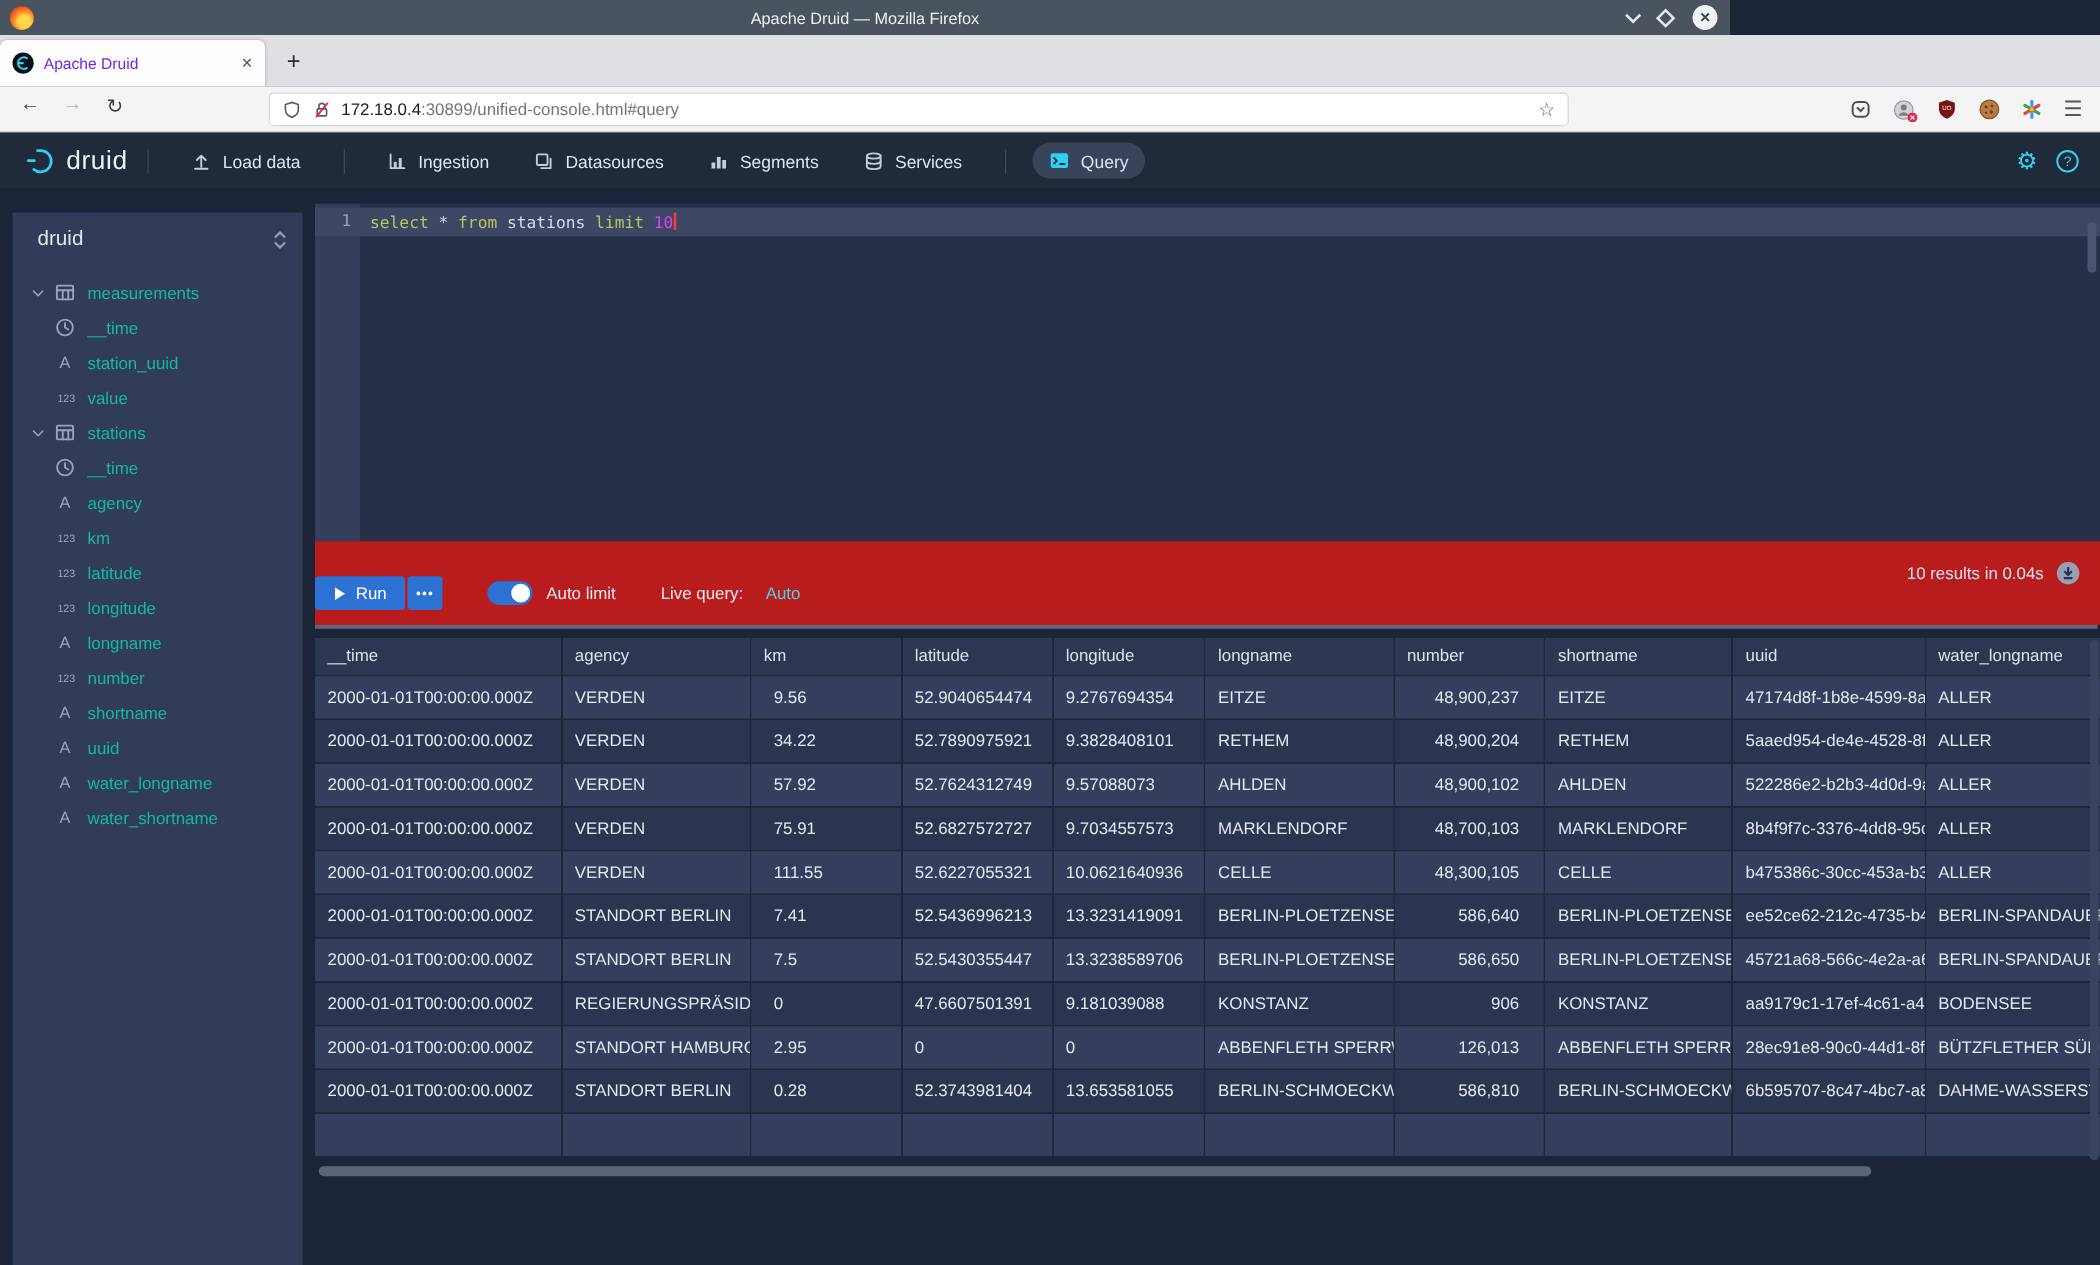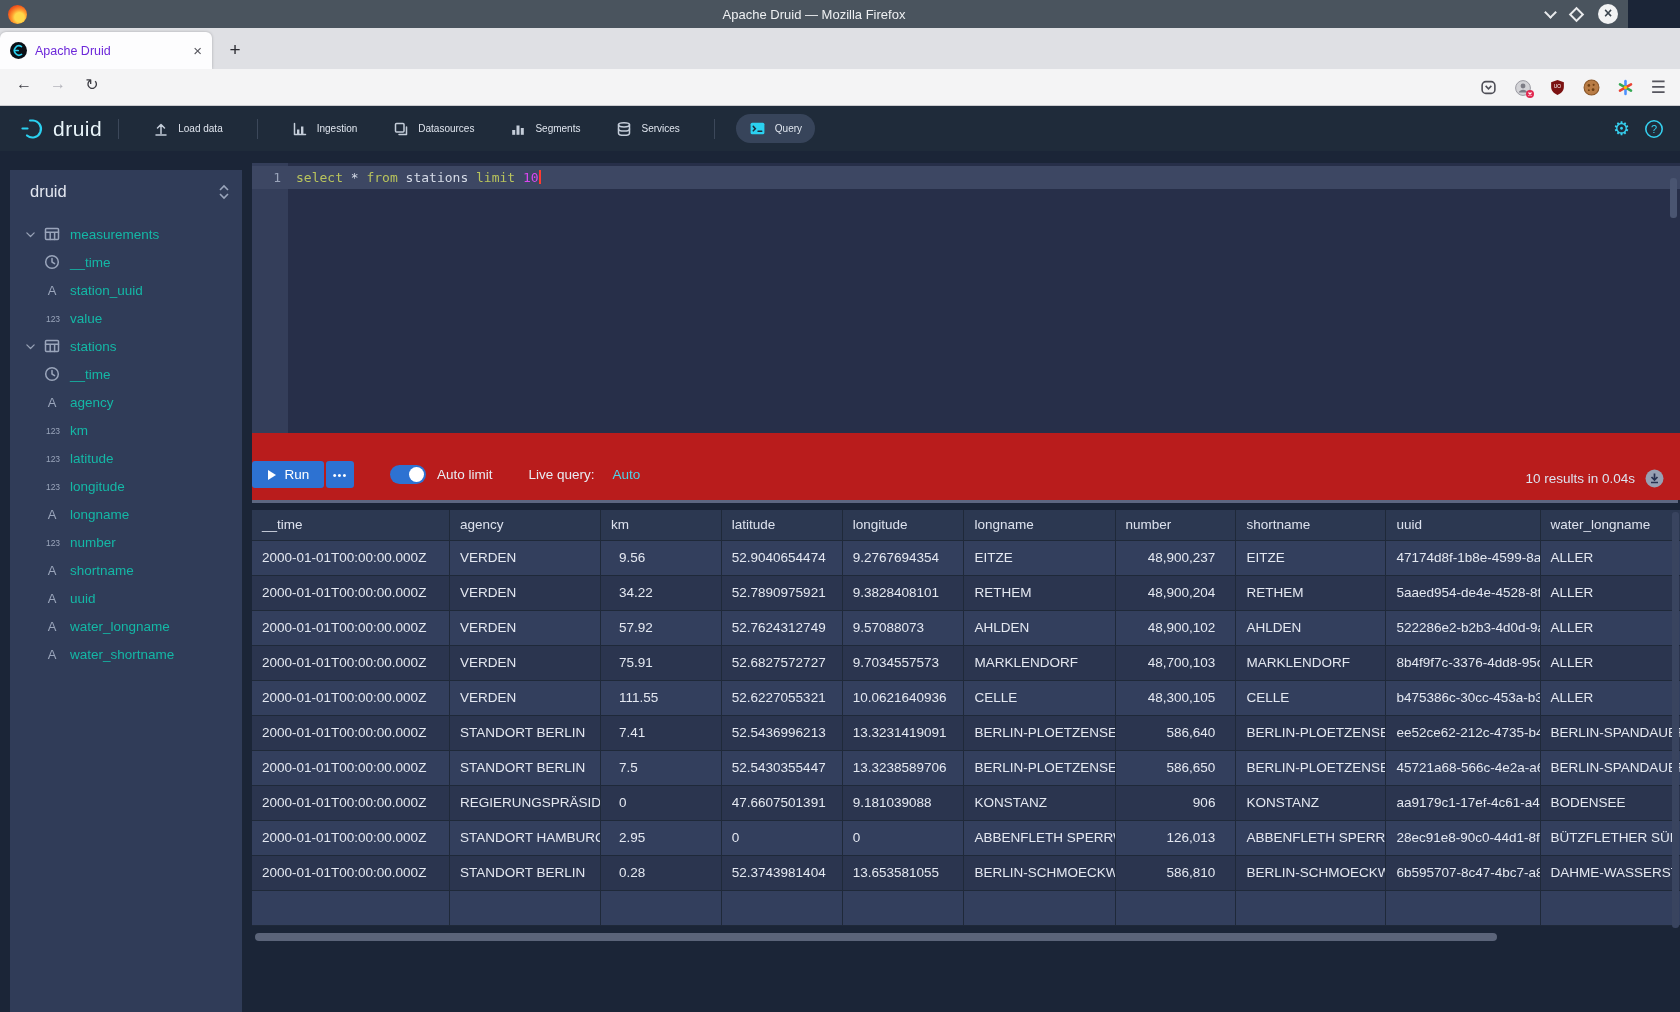--- a/index.html
+++ b/index.html
@@ -2,21 +2,21 @@
 <html><head>
 <meta charset="utf-8">
 <style>
   * { margin:0; padding:0; box-sizing:border-box; }
   html,body { width:1680px; height:1012px; overflow:hidden; background:#1b2537;
     font-family:"Liberation Sans", sans-serif; }
   svg { display:block; }
   .ic { display:inline-flex; align-items:center; justify-content:center; }
 
   
-  #titlebar { position:absolute; left:0; top:0; width:1628px; height:28px; background:#4a545e;
+  #titlebar { position:absolute; left:0; top:0; width:1384px; height:28px; background:#4a545e;
     display:flex; align-items:center; }
   #fx-logo { width:19px; height:19px; margin-left:8px; border-radius:50%;
     background:radial-gradient(circle at 60% 65%, #ffd84a 0 28%, #ff9a2e 45%, #f0531c 70%, #c93a12 100%); }
   #win-title { position:absolute; left:0; right:0; text-align:center; color:#eef0f2; font-size:13px; }
   #win-ctrls { position:absolute; right:10px; top:0; height:28px; display:flex; align-items:center; gap:16px; }
   .chev { width:9px; height:9px; border-right:2px solid #e8eaec; border-bottom:2px solid #e8eaec;
     transform:rotate(45deg); margin-top:-4px; }
   .diamond { width:11px; height:11px; border:2px solid #e8eaec; transform:rotate(45deg); }
   .close-circ { width:20px; height:20px; border-radius:50%; background:#f2f3f4; color:#3a444e;
     font-size:14px; line-height:19px; text-align:center; font-weight:bold; }
@@ -43,21 +43,21 @@
   #url-star { color:#55555e; font-size:15px; margin-right:10px; }
   #nav-right { position:absolute; right:14px; top:5px; height:27px; display:flex; align-items:center; gap:17px; }
 
   
   #dheader { position:absolute; left:0; top:106px; width:1680px; height:45px; background:#1f2b3a;
     display:flex; align-items:center; color:#e3e8ef; }
   #dlogo { display:flex; align-items:center; gap:7px; margin-left:18px; }
   #dlogo-text { font-size:21px; color:#e8f4f9; letter-spacing:.5px; }
   .hsep { width:1px; height:20px; background:#3c485a; margin:0 16px; }
   .nav-item { display:flex; align-items:center; gap:9px; padding:6px 13px; border-radius:16px;
-    font-size:10px; color:#dfe5ee; margin:0 5px; }
+    font-size:14px; color:#dfe5ee; margin:0 5px; }
   .nav-item .ic { color:#c4cdd9; }
   .nav-item.active { background:#37445a; }
   .nav-item.active .ic { color:#2bd1f0; }
   #dheader-right { position:absolute; right:16px; display:flex; align-items:center; gap:14px; }
   #gear { color:#35cfee; font-size:19px; }
 
   
   #app { position:absolute; left:0; top:151px; width:1680px; height:861px; background:#1b2537; }
 
   
@@ -90,21 +90,21 @@
   #run-controls { position:absolute; left:0; top:28px; display:flex; align-items:center; }
   #run-btn { width:72px; height:27px; background:#2d72d2; border-radius:3px; color:#fff; font-size:13.5px;
     display:flex; align-items:center; justify-content:center; gap:8px; }
   #more-btn { width:28px; height:27px; background:#2d72d2; border-radius:3px; margin-left:2px; color:#fff;
     display:flex; align-items:center; justify-content:center; font-size:11px; letter-spacing:1px; }
   #switch { width:36px; height:19px; border-radius:10px; background:#2d72d2; position:relative; margin-left:36px; }
   #switch .knob { position:absolute; right:2px; top:2px; width:15px; height:15px; border-radius:50%; background:#fff; }
   #auto-limit { margin-left:11px; color:#e8ebf2; font-size:13.5px; }
   #live-query { margin-left:36px; color:#e8ebf2; font-size:13.5px; }
   #live-query-val { color:#4fd2e6; margin-left:18px; }
-  #run-right { position:absolute; right:16px; top:36px; display:flex; align-items:center; gap:10px; }
+  #run-right { position:absolute; right:16px; top:16px; display:flex; align-items:center; gap:10px; }
   #results-info { color:#dde2ee; font-size:13.5px; }
   #divider { position:absolute; left:252px; top:349px; right:2px; height:3px; background:#5d6780; }
 
   
   #results { position:absolute; left:252px; top:359px; right:0; bottom:0; overflow:hidden; }
   table { border-collapse:collapse; table-layout:fixed; width:1490px; }
   th, td { font-size:13.5px; font-weight:normal; text-align:left; padding:0 0 0 10px; white-space:nowrap;
     overflow:hidden; border-right:1px solid #1f2939; border-bottom:1px solid #1f2939; color:#e4e8f1; }
   thead th { height:30px; background:#2c3851; color:#dde2ee; }
   tbody td { height:35px; }
@@ -145,20 +145,36 @@
     <span id="tab-title">Apache Druid</span>
     <span id="tab-close">×</span>
   </div>
   <div id="new-tab">+</div>
 </div>
 
 <div id="navbar">
   <span class="navglyph" style="left:12px;">←</span>
   <span class="navglyph" style="left:46px; color:#b4b4bb;">→</span>
   <span class="navglyph" style="left:80px;">↻</span>
+  <div id="urlbar">
+    <span class="ic" style="margin-left:10px;">
+      <svg width="15" height="16" viewBox="0 0 16 16">
+          <path d="M8 1.5l5.5 1.8v4.2c0 3.3-2.3 5.5-5.5 6.8C4.8 13 2.5 10.8 2.5 7.5V3.3z" fill="none" stroke="#5b5b66" stroke-width="1.4"></path>
+        </svg>
+    </span>
+    <span class="ic" style="margin-left:9px;">
+      <svg width="15" height="16" viewBox="0 0 16 16">
+          <rect x="4" y="7" width="8" height="6" rx="1" fill="none" stroke="#5b5b66" stroke-width="1.4"></rect>
+          <path d="M5.5 7V4.8a2.5 2.5 0 0 1 5 0V7" fill="none" stroke="#5b5b66" stroke-width="1.4"></path>
+          <path d="M3 14L13 2" stroke="#e22850" stroke-width="1.6"></path>
+        </svg>
+    </span>
+    <span id="url-text"><span id="url-host">172.18.0.4</span><span id="url-rest">:30899/unified-console.html#query</span></span>
+    <span id="url-star">☆</span>
+  </div>
   <div id="nav-right">
     <span class="ic">
       <svg width="17" height="17" viewBox="0 0 16 16">
           <rect x="2" y="2.5" width="12" height="11" rx="3.5" fill="none" stroke="#4e4e57" stroke-width="1.5"></rect>
           <path d="M5.3 6.5L8 9.2l2.7-2.7" fill="none" stroke="#4e4e57" stroke-width="1.5"></path>
         </svg>
     </span>
     <span class="ic" style="position:relative;">
       <svg width="18" height="18" viewBox="0 0 18 18">
           <circle cx="9" cy="9" r="7.4" fill="#d3d3d7" stroke="#9a9aa2" stroke-width="1"></circle>

